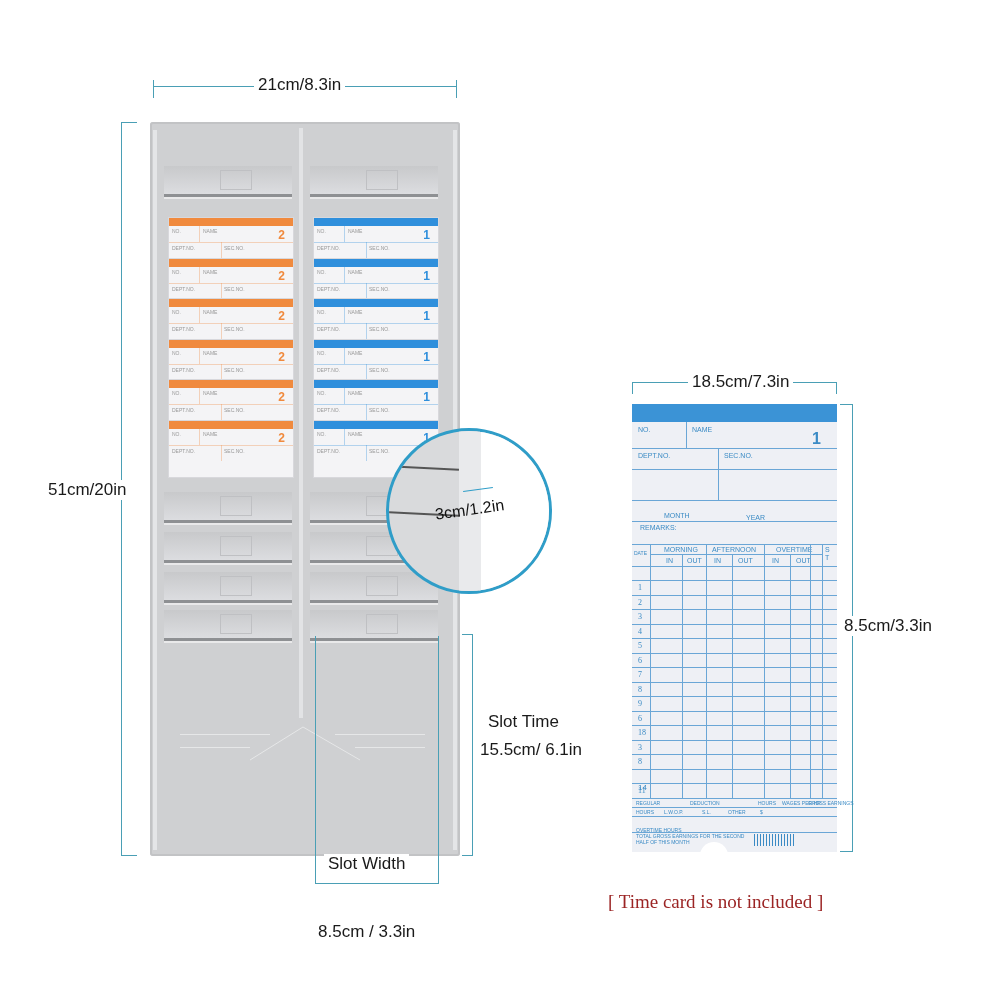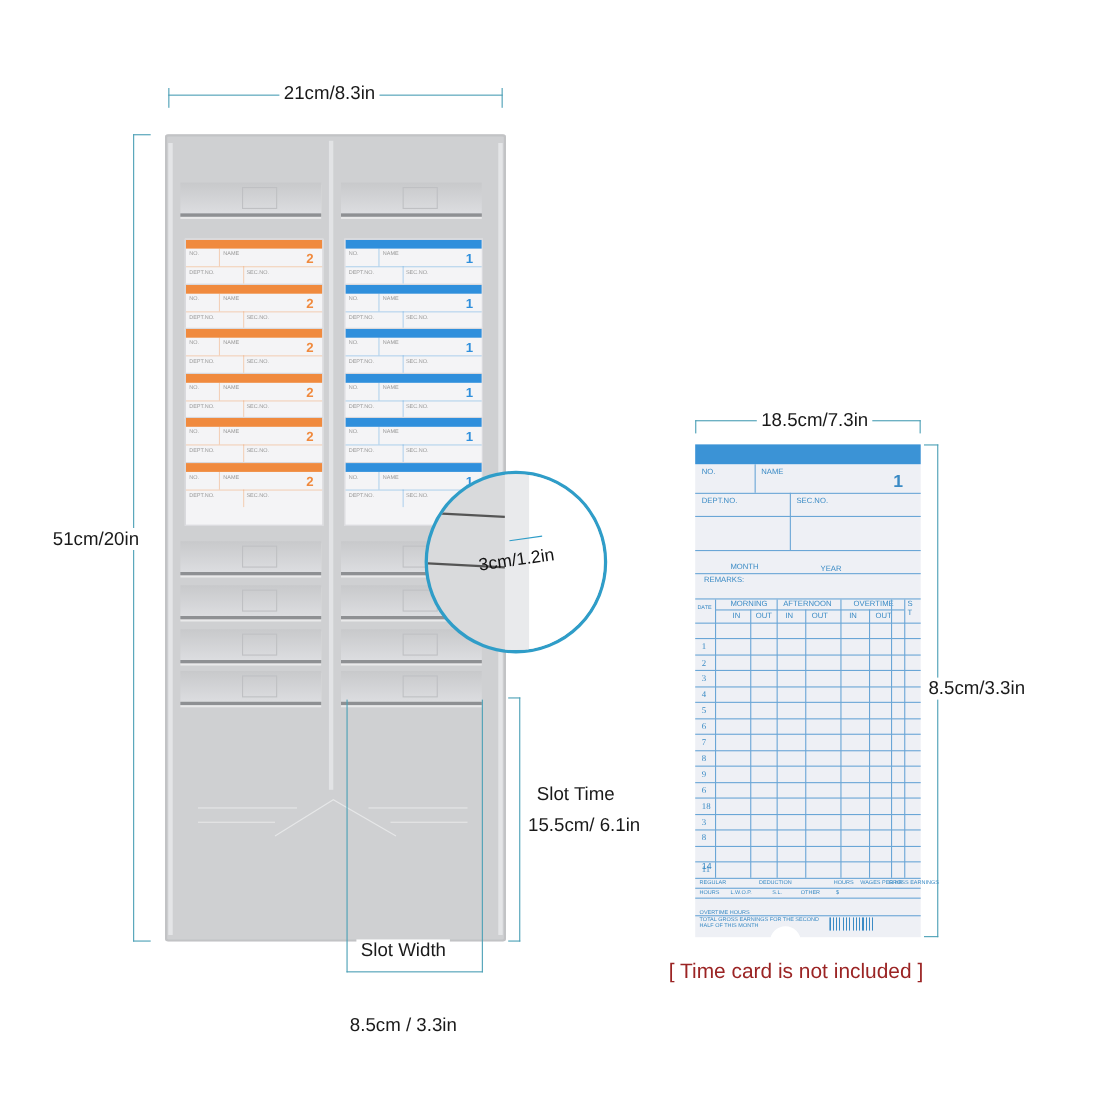--- a/index.html
+++ b/index.html
@@ -25,21 +25,21 @@
   .card .vl1{position:absolute;left:30px;top:8px;width:1px;height:16px;}
   .card .vl2{position:absolute;left:52px;top:24px;width:1px;height:16px;}
   .bottom-deco{position:absolute;height:1px;background:#e6e7e8;}
   
   .magnifier{position:absolute;left:386px;top:428px;width:160px;height:160px;border-radius:50%;border:3px solid #2f9dc8;overflow:hidden;background:#d9dadc;}
   
   .tcard{position:absolute;left:632px;top:404px;width:205px;height:448px;background:#eef0f5;color:#3b8bc5;font-size:7px;}
   .tcard .band{position:absolute;left:0;top:0;width:100%;height:18px;background:#3b93d6;}
   .tcard .t{position:absolute;white-space:nowrap;}
   .tcard .ln{position:absolute;background:#6aa6d6;}
-  .note{position:absolute;left:608px;top:873px;font-size:19px;color:#9b2424;white-space:nowrap;}
+  .note{position:absolute;left:608px;top:891px;font-size:19px;color:#9b2424;white-space:nowrap;font-family:Liberation Serif, serif;}
 </style>
 </head>
 <body>
 
 <div class="dim-line" style="left:153px;top:86px;width:304px;height:1px;"></div>
 <div class="dim-line" style="left:153px;top:80px;width:1px;height:18px;"></div>
 <div class="dim-line" style="left:456px;top:80px;width:1px;height:18px;"></div>
 <div class="dim-text" style="left:254px;top:75px;">21cm/8.3in</div>
 
 <div class="dim-line" style="left:121px;top:122px;width:1px;height:734px;"></div>

